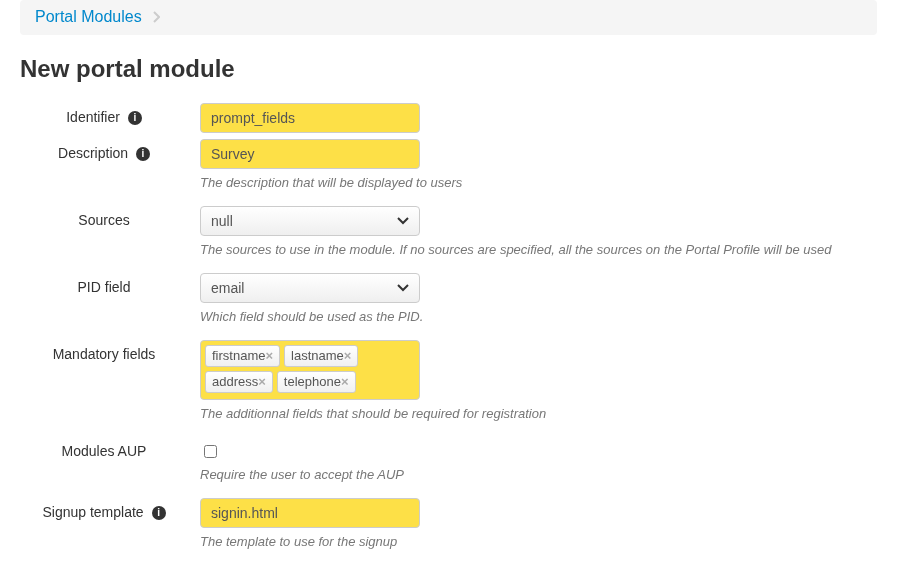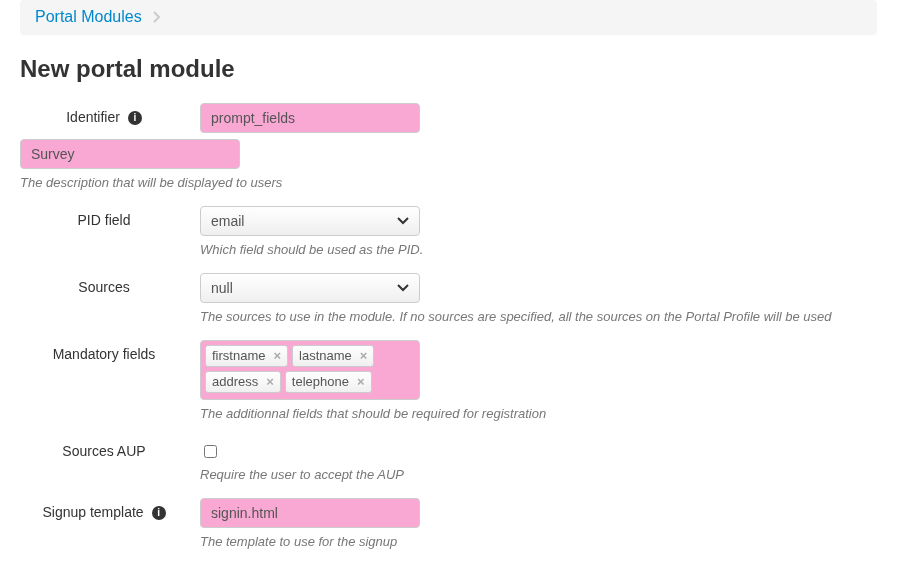--- a/index.html
+++ b/index.html
@@ -56,21 +56,21 @@
     min-width: 0;
   }
   .form-control, .tag-input-box {
     width: 220px;
     height: 30px;
     padding: 4px 10px;
     font-size: 14px;
     border: 1px solid #ccc;
     border-radius: 4px;
     color: #555;
-    background: #f9a8d4;
+    background: #fde047;
   }
   .select-like {
     width: 220px;
     height: 30px;
     padding: 4px 10px;
     font-size: 14px;
     border: 1px solid #ccc;
     border-radius: 4px;
     color: #555;
     background: linear-gradient(#ffffff,#efefef);
@@ -118,21 +118,21 @@
   }
   .tag {
     display: inline-flex;
     align-items: center;
     background: linear-gradient(#ffffff,#f0f0f0);
     border: 1px solid #ccc;
     border-radius: 3px;
     padding: 2px 6px;
     font-size: 13px;
     color: #555;
-    gap: 8px;
+    gap: 0;
     height: 22px;
   }
   .tag .x {
     color: #aaa;
     font-weight: bold;
     cursor: pointer;
     font-size: 13px;
     line-height: 1;
   }
   .checkbox-ctl {
@@ -161,23 +161,44 @@
       <label class="control-label">
         <span>Identifier</span>
         <span class="info-icon">i</span>
       </label>
       <div class="controls">
         <input type="text" class="form-control" value="prompt_fields" style="">
       </div>
     </div>
 
     <div class="form-group">
+      <label class="control-label">
+        <span>Description</span>
+        <span class="info-icon">i</span>
+      </label>
       <div class="controls">
         <input type="text" class="form-control" value="Survey" style="">
         <div class="help-block">The description that will be displayed to users</div>
+      </div>
+    </div>
+
+    <div class="form-group">
+      <label class="control-label">
+        <span>Sources</span>
+      </label>
+      <div class="controls">
+        <div class="select-like">
+          <span>null</span>
+          <span class="caret">
+            <svg width="12" height="8" viewBox="0 0 12 8">
+                <path d="M1 1 L6 6 L11 1" stroke="#333" stroke-width="2" fill="none"></path>
+              </svg>
+          </span>
+        </div>
+        <div class="help-block">The sources to use in the module. If no sources are specified, all the sources on the Portal Profile will be used</div>
       </div>
     </div>
 
     <div class="form-group">
       <label class="control-label">
         <span>PID field</span>
       </label>
       <div class="controls">
         <div class="select-like">
           <span>email</span>
@@ -186,37 +207,20 @@
                 <path d="M1 1 L6 6 L11 1" stroke="#333" stroke-width="2" fill="none"></path>
               </svg>
           </span>
         </div>
         <div class="help-block">Which field should be used as the PID.</div>
       </div>
     </div>
 
     <div class="form-group">
       <label class="control-label">
-        <span>Sources</span>
-      </label>
-      <div class="controls">
-        <div class="select-like">
-          <span>null</span>
-          <span class="caret">
-            <svg width="12" height="8" viewBox="0 0 12 8">
-                <path d="M1 1 L6 6 L11 1" stroke="#333" stroke-width="2" fill="none"></path>
-              </svg>
-          </span>
-        </div>
-        <div class="help-block">The sources to use in the module. If no sources are specified, all the sources on the Portal Profile will be used</div>
-      </div>
-    </div>
-
-    <div class="form-group">
-      <label class="control-label">
         <span>Mandatory fields</span>
       </label>
       <div class="controls">
         <div class="tag-input-box" id="tagbox">
             <span class="tag">
               <span>firstname</span>
               <span class="x">×</span>
             </span>
             <span class="tag">
               <span>lastname</span>
@@ -230,21 +234,21 @@
               <span>telephone</span>
               <span class="x">×</span>
             </span>
           </div>
         <div class="help-block">The additionnal fields that should be required for registration</div>
       </div>
     </div>
 
     <div class="form-group">
       <label class="control-label">
-        <span>Sources AUP</span>
+        <span>Modules AUP</span>
       </label>
       <div class="controls">
         <input type="checkbox" class="checkbox-ctl" id="aupcheck" style="">
         <div class="help-block">Require the user to accept the AUP</div>
       </div>
     </div>
 
     <div class="form-group">
       <label class="control-label">
         <span>Signup template</span>

